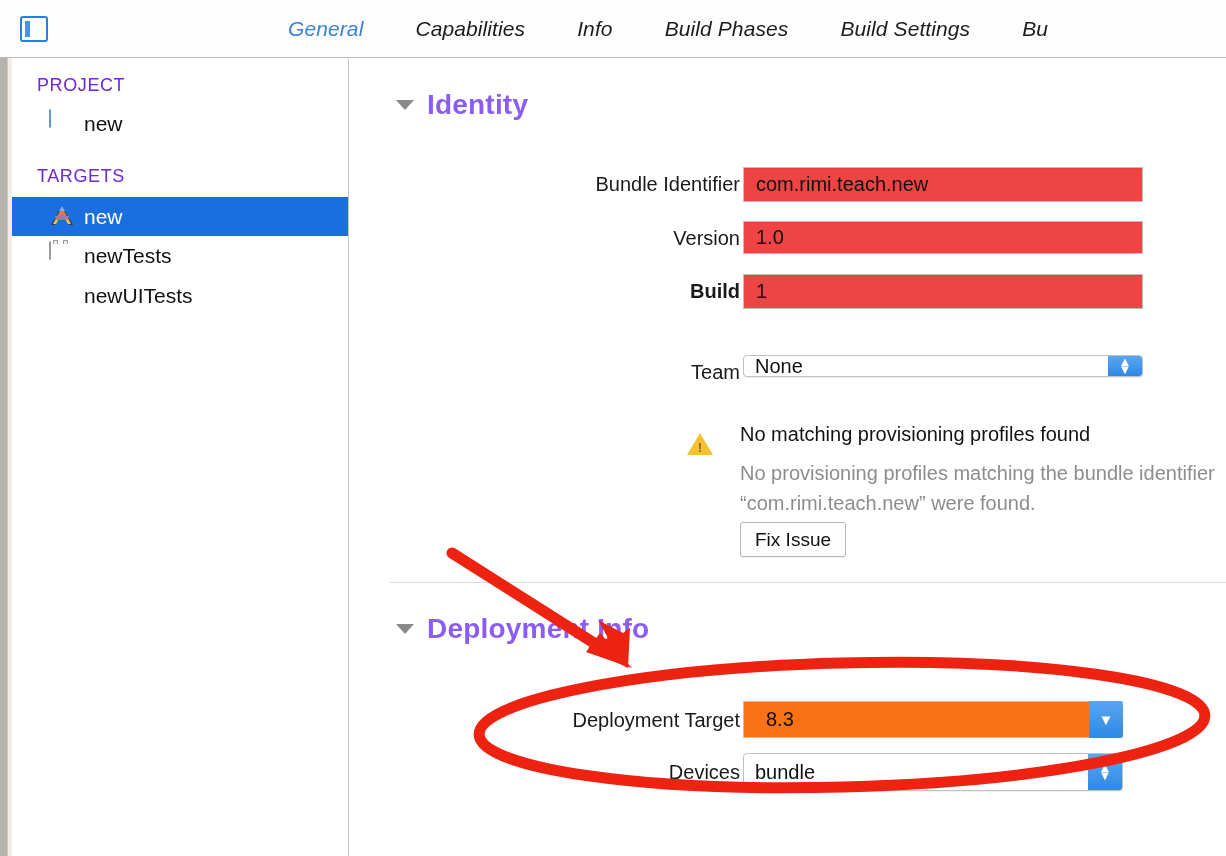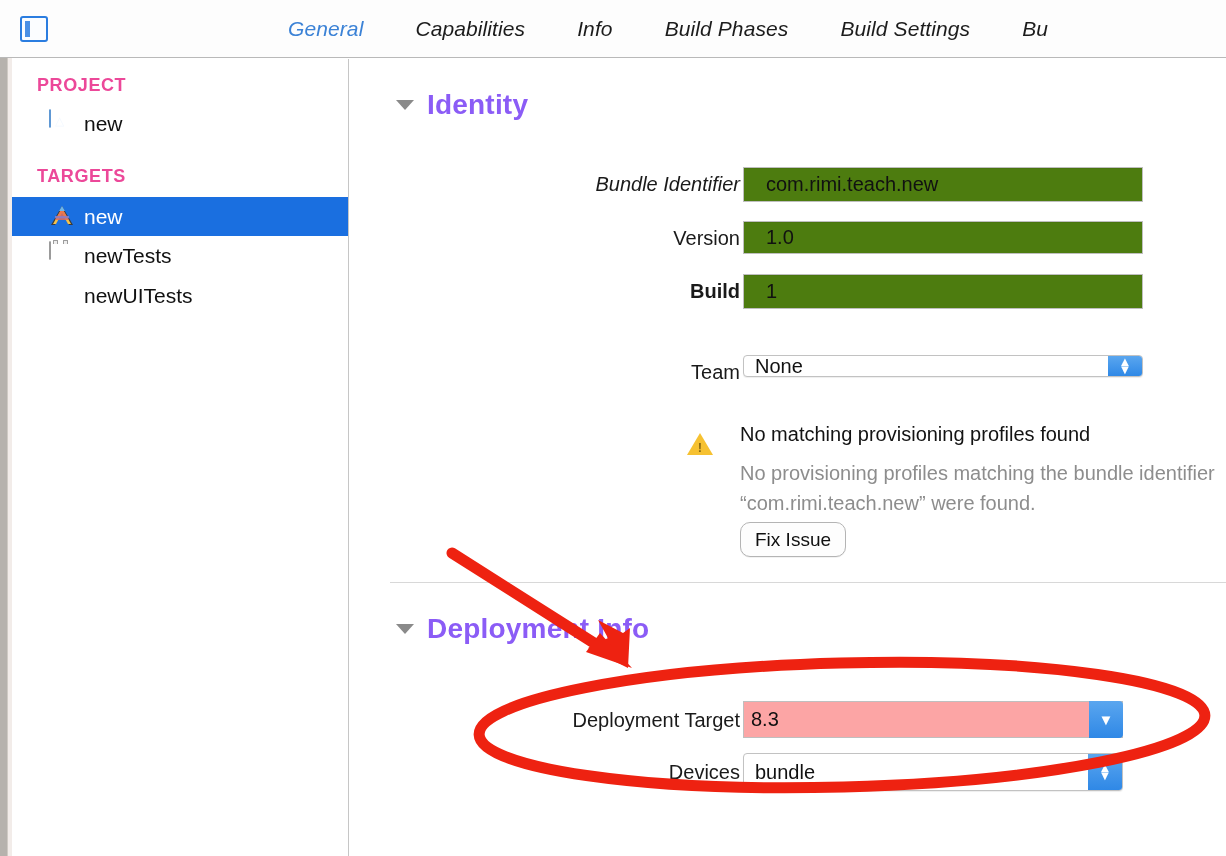--- a/index.html
+++ b/index.html
@@ -83,22 +83,22 @@
     left: 12px; top: 59px;
     width: 337px; height: 797px;
     background: #ffffff;
     border-right: 1px solid #c6c6c6;
     box-sizing: border-box;
   }
   .group-header {
     position: absolute;
     left: 25px;
     font-size: 18px;
-    font-weight: bold;
-    color: #ec4899;
+    font-weight: normal;
+    color: #6d28d9;
     letter-spacing: .6px;
   }
   .gh-project { top: 16px; }
   .gh-targets { top: 107px; }
 
   .row {
     position: absolute;
     left: 0;
     width: 336px;
     height: 39px;
@@ -226,28 +226,28 @@
   
   .field-label {
     position: absolute;
     font-size: 20px;
     color: #1a1a1a;
     text-align: right;
     white-space: nowrap;
   }
   .textfield {
     position: absolute;
-    background: #4d7c0f;
+    background: #ef4444;
     border: 1px solid #bfbfbf;
     box-sizing: border-box;
     font-size: 20px;
     color: #111111;
     display: flex;
     align-items: center;
-    padding-left: 22px;
+    padding-left: 12px;
     box-shadow: inset 0 1px 0 rgba(0,0,0,.05);
   }
   .popup {
     position: absolute;
     background: #ffffff;
     border: 1px solid #c2c2c2;
     border-radius: 4px;
     box-sizing: border-box;
     font-size: 20px;
     color: #111111;
@@ -274,28 +274,28 @@
     align-items: center;
     line-height: 8px;
     font-size: 13px;
     font-weight: bold;
   }
   .chev-single { font-size: 15px; font-weight: bold; line-height: 15px; }
 
   
   .combo {
     position: absolute;
-    background: #fca5a5;
+    background: #f97316;
     border: 1px solid #bfbfbf;
     box-sizing: border-box;
     font-size: 20px;
     color: #111111;
     display: flex;
     align-items: center;
-    padding-left: 7px;
+    padding-left: 22px;
     text-align: right;
   }
   .combo-arrow {
     position: absolute;
     right: -1px; top: -1px;
     bottom: -1px;
     width: 34px;
     background: linear-gradient(#5aa6ef, #2f88e6);
     border-radius: 0 4px 4px 0;
     display: flex;
@@ -336,21 +336,21 @@
     font-size: 20px;
     line-height: 30px;
     color: #8d8d8d;
   }
   .fix-button {
     position: absolute;
     left: 390px; top: 463px;
     height: 33px;
     padding: 0 14px;
     border: 1px solid #b4b4b4;
-    border-radius: 10px;
+    border-radius: 3px;
     background: #fdfdfd;
     font-size: 19px;
     color: #101010;
     display: flex;
     align-items: center;
     box-shadow: 0 1px 0 rgba(0,0,0,.05);
   }
 
   
   .annot {
@@ -421,21 +421,21 @@
     </div>
   </div>
 
   <div class="detail">
 
     <div class="section-header sh-identity">
       <span class="disclosure"></span>
       <span class="section-title">Identity</span>
     </div>
 
-    <div class="field-label" style="left:150px; top:114px; width:240px;font-style:italic;">Bundle Identifier</div>
+    <div class="field-label" style="left:150px; top:114px; width:240px;">Bundle Identifier</div>
     <div class="textfield" style="left:393px; top:108px; width:400px; height:35px;">com.rimi.teach.new</div>
 
     <div class="field-label" style="left:150px; top:168px; width:240px;">Version</div>
     <div class="textfield" style="left:393px; top:162px; width:400px; height:33px;">1.0</div>
 
     <div class="field-label" style="left:150px; top:221px; width:240px;font-weight:bold;">Build</div>
     <div class="textfield" style="left:393px; top:215px; width:400px; height:35px;">1</div>
 
     <div class="field-label" style="left:150px; top:302px; width:240px;">Team</div>
     <div class="popup" style="left:393px; top:296px; width:400px; height:22px;">

